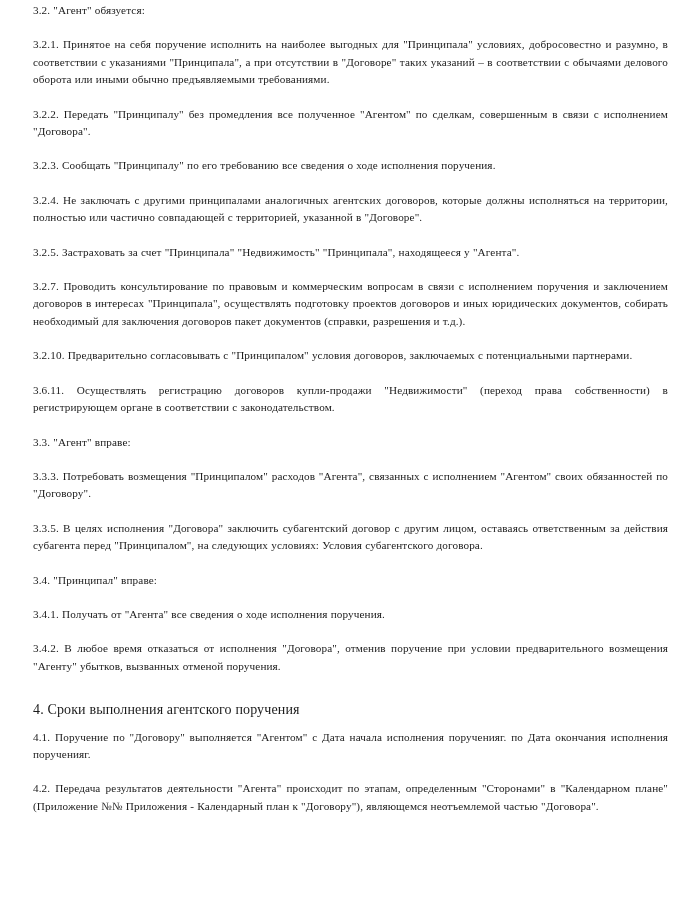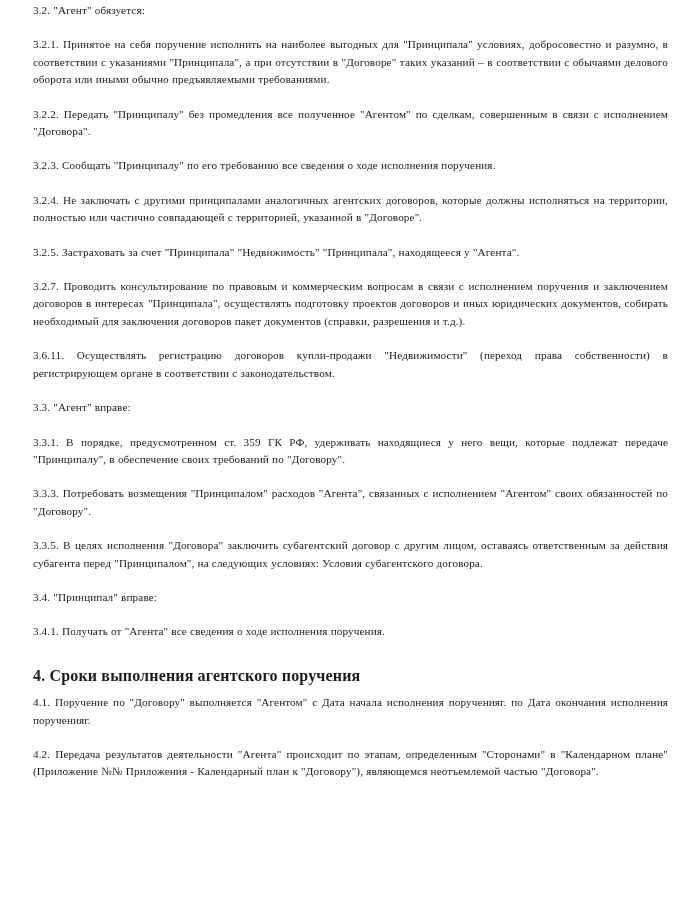--- a/index.html
+++ b/index.html
@@ -32,23 +32,23 @@
     text-justify: inter-word;
     letter-spacing: 0.01em;
     word-spacing: 0.02em;
   }
   p.para + p.para {
     margin-top: 17px;
   }
   h2.heading {
     margin: 0;
     padding: 0;
-    font-size: 16px;
+    font-size: 14px;
     line-height: 17.4px;
-    font-weight: bold;
+    font-weight: normal;
     text-align: left;
     letter-spacing: 0.01em;
   }
   
   h2.heading {
     margin-top: 26px;
   }
   h2.heading + p.para {
     margin-top: 10px;
   }
@@ -62,24 +62,25 @@
 
 <div class="page">
   <div class="doc-body" id="doc-body">
       <p class="para short">3.2. "Агент" обязуется:</p>
       <p class="para">3.2.1. Принятое на себя поручение исполнить на наиболее выгодных для "Принципала" условиях, добросовестно и разумно, в соответствии с указаниями "Принципала", а при отсутствии в "Договоре" таких указаний – в соответствии с обычаями делового оборота или иными обычно предъявляемыми требованиями.</p>
       <p class="para">3.2.2. Передать "Принципалу" без промедления все полученное "Агентом" по сделкам, совершенным в связи с исполнением "Договора".</p>
       <p class="para short">3.2.3. Сообщать "Принципалу" по его требованию все сведения о ходе исполнения поручения.</p>
       <p class="para">3.2.4. Не заключать с другими принципалами аналогичных агентских договоров, которые должны исполняться на территории, полностью или частично совпадающей с территорией, указанной в "Договоре".</p>
       <p class="para short">3.2.5. Застраховать за счет "Принципала" "Недвижимость" "Принципала", находящееся у "Агента".</p>
       <p class="para">3.2.7. Проводить консультирование по правовым и коммерческим вопросам в связи с исполнением поручения и заключением договоров в интересах "Принципала", осуществлять подготовку проектов договоров и иных юридических документов, собирать необходимый для заключения договоров пакет документов (справки, разрешения и т.д.).</p>
+      <p class="para short">3.2.10. Предварительно согласовывать с "Принципалом" условия договоров, заключаемых с потенциальными партнерами.</p>
       <p class="para">3.6.11. Осуществлять регистрацию договоров купли-продажи "Недвижимости" (переход права собственности) в регистрирующем органе в соответствии с законодательством.</p>
       <p class="para short">3.3. "Агент" вправе:</p>
-      <p class="para">3.3.1. В порядке, предусмотренном ст. 359 ГК РФ, удерживать находящиеся у него вещи, которые подлежат передаче "Принципалу", в обеспечение своих требований по "Договору".</p>
       <p class="para">3.3.3. Потребовать возмещения "Принципалом" расходов "Агента", связанных с исполнением "Агентом" своих обязанностей по "Договору".</p>
       <p class="para">3.3.5. В целях исполнения "Договора" заключить субагентский договор с другим лицом, оставаясь ответственным за действия субагента перед "Принципалом", на следующих условиях: Условия субагентского договора.</p>
       <p class="para short">3.4. "Принципал" вправе:</p>
       <p class="para short">3.4.1. Получать от "Агента" все сведения о ходе исполнения поручения.</p>
+      <p class="para">3.4.2. В любое время отказаться от исполнения "Договора", отменив поручение при условии предварительного возмещения "Агенту" убытков, вызванных отменой поручения.</p>
       <h2 class="heading">4. Сроки выполнения агентского поручения</h2>
       <p class="para">4.1. Поручение по "Договору" выполняется "Агентом" с Дата начала исполнения порученияг. по Дата окончания исполнения порученияг.</p>
       <p class="para">4.2. Передача результатов деятельности "Агента" происходит по этапам, определенным "Сторонами" в "Календарном плане" (Приложение №№ Приложения - Календарный план к "Договору"), являющемся неотъемлемой частью "Договора".</p>
     </div>
 </div>
 
 </body></html>

